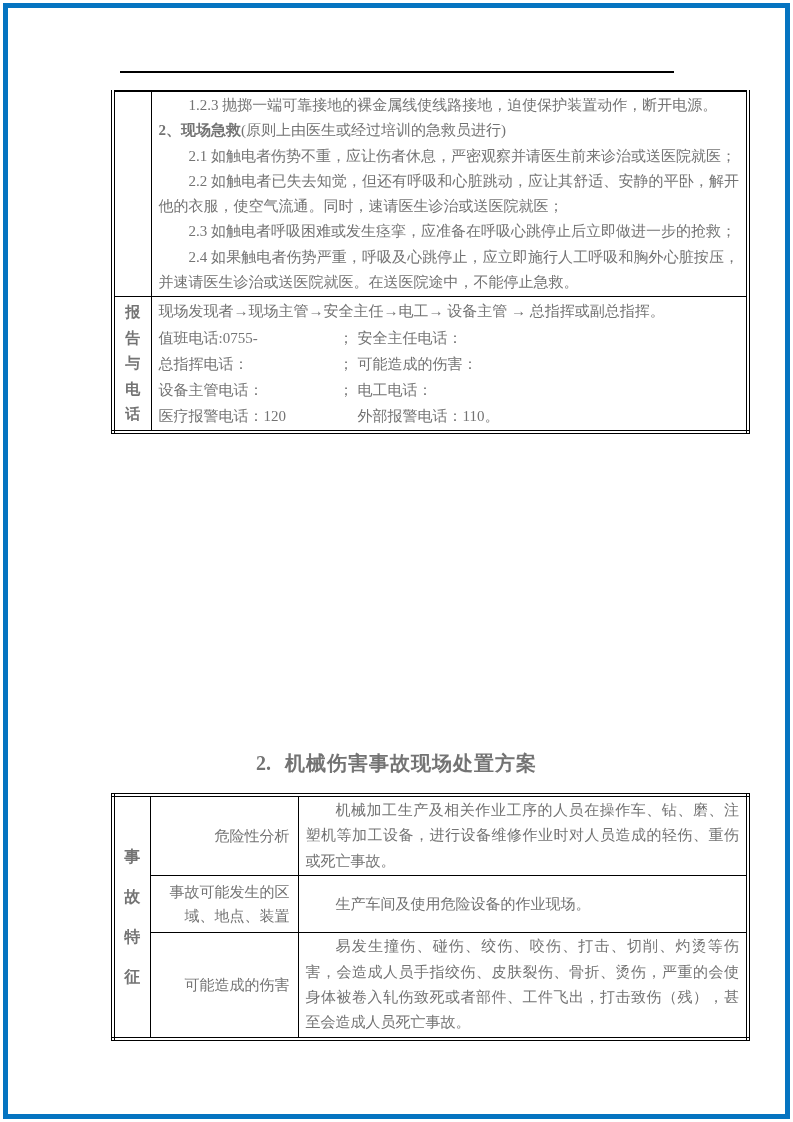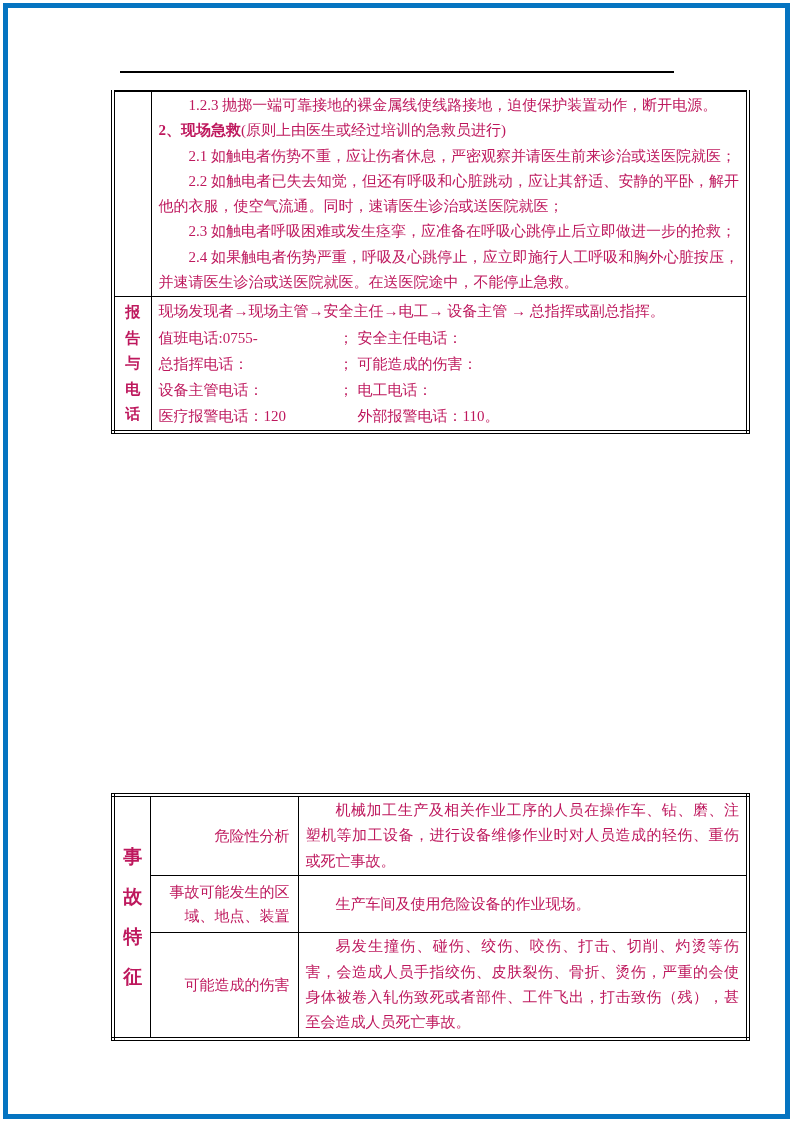--- a/index.html
+++ b/index.html
@@ -2,21 +2,21 @@
 <html><head>
 <meta charset="utf-8">
 <style>
   html,body { margin:0; padding:0; background:#888; }
   .page {
     position: relative;
     width: 793px; height: 1122px;
     background: #ffffff;
     margin: 0 auto;
     font-family: "Liberation Serif", "DejaVu Serif", serif;
-    color: #be185d;
+    color: #737373;
     overflow: hidden;
   }
   .page-border {
     position: absolute;
     left: 3px; top: 3px; right: 3px; bottom: 3px;
     border: 5px solid #0574c1;
     pointer-events: none;
   }
   .header-rule {
     position: absolute;
@@ -37,21 +37,21 @@
   td.label-cell { text-align: center; padding: 0; }
   .vtext {
     display: inline-block;
     width: 1.05em;
     word-break: break-all;
     font-weight: bold;
     text-align: center;
   }
   .vtext.v4  { line-height: 25px; }
   .vtext.v5  { line-height: 25.5px; }
-  .vtext.vf  { line-height: 40px; font-size: 19px; text-align: right; }
+  .vtext.vf  { line-height: 40px; font-size: 16px; }
 
   td.body-cell { padding: 1px 7px; }
   td.body-cell p { margin: 0; text-align: justify; }
   .rescue p { line-height: 25.3px; }
   .notes  p { line-height: 22.8px; text-align: left; }
   .report   { line-height: 26.2px; }
   p.ind { text-indent: 2em; }
 
   .phline { display: flex; }
   .phl { width: 180px; flex: none; }
@@ -119,20 +119,23 @@
         <div class="phline">
           <span class="phl">医疗报警电话：120</span>
           <span class="phs"></span>
           <span>外部报警电话：110。</span>
         </div>
       </td>
     </tr>
   </tbody>
     </table>
 
+  <div class="sec2-title">
+    <span class="num">2.</span><span>机械伤害事故现场处置方案</span>
+  </div>
 
   <table class="doc t2">
     <colgroup>
         <col style="width:37px">
         <col style="width:148px">
         <col style="width:450px">
       </colgroup>
     <tbody>
         <tr>
       <td rowspan="3" class="label-cell">

